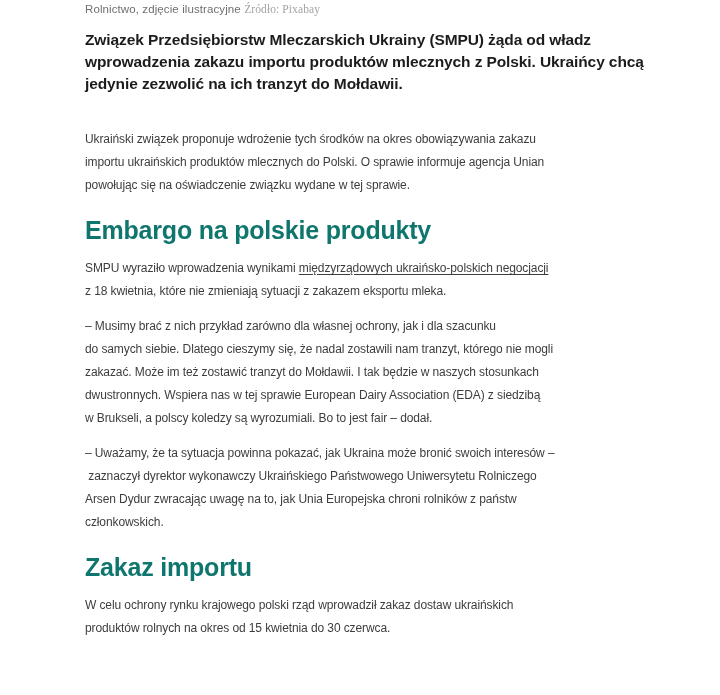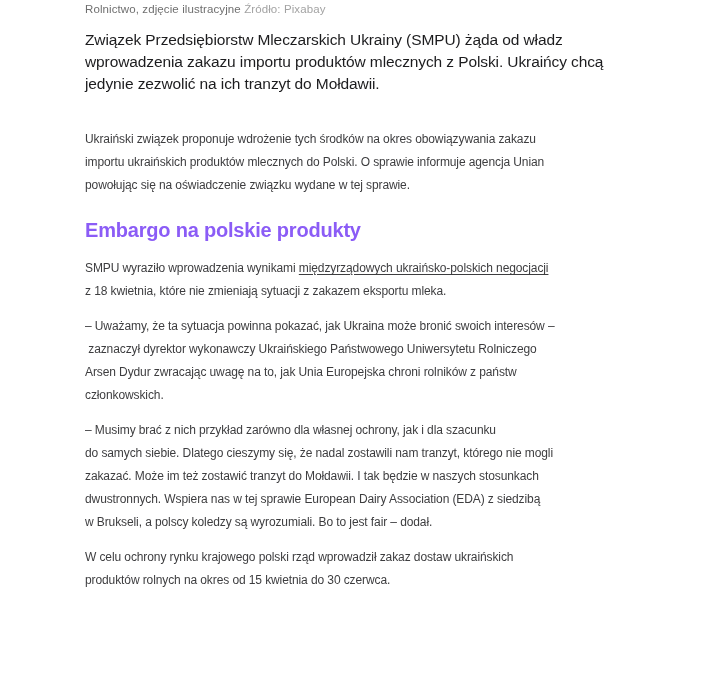--- a/index.html
+++ b/index.html
@@ -14,42 +14,42 @@
     padding: 2px 10px 0 85px;
     width: 720px;
   }
   .photo-caption {
     font-size: 11.5px;
     line-height: 14px;
     margin-bottom: 13px;
     letter-spacing: 0.1px;
   }
   .photo-caption .caption-label { color: #6f6f6f; }
-  .photo-caption .caption-source { color: #a3a3a3; }
+  .photo-caption .caption-source { color: #a3a3a3; font-family: Liberation Serif, serif; }
   .lead {
     font-size: 15.5px;
-    font-weight: 400;
+    font-weight: 700;
     color: #1c1c1e;
     line-height: 22px;
     letter-spacing: -0.1px;
     white-space: pre-line;
     margin-bottom: 33px;
   }
   .para {
     font-size: 12px;
     color: #3d3d3f;
     line-height: 23px;
     letter-spacing: -0.1px;
     white-space: pre-line;
     margin-bottom: 12px;
   }
   .section-heading {
-    font-size: 20px;
+    font-size: 25px;
     font-weight: 700;
-    color: #8b5cf6;
+    color: #0f766e;
     line-height: 28px;
     letter-spacing: -0.2px;
     margin-top: 19px;
     margin-bottom: 13px;
   }
   .inline-link {
     color: #3d3d3f;
     text-decoration: underline;
     text-underline-offset: 2px;
     cursor: pointer;
@@ -72,29 +72,30 @@
 
   <p class="para">Ukraiński związek proponuje wdrożenie tych środków na okres obowiązywania zakazu
 importu ukraińskich produktów mlecznych do Polski. O sprawie informuje agencja Unian
 powołując się na oświadczenie związku wydane w tej sprawie.</p>
 
   <h2 class="section-heading">Embargo na polskie produkty</h2>
 
   <p class="para"><span>SMPU wyraziło wprowadzenia wynikami </span><a class="inline-link">międzyrządowych ukraińsko-polskich negocjacji</a><span>
 z 18 kwietnia, które nie zmieniają sytuacji z zakazem eksportu mleka.</span></p>
 
-  <p class="para">– Uważamy, że ta sytuacja powinna pokazać, jak Ukraina może bronić swoich interesów –
-&nbsp;zaznaczył dyrektor wykonawczy Ukraińskiego Państwowego Uniwersytetu Rolniczego
-Arsen Dydur zwracając uwagę na to, jak Unia Europejska chroni rolników z państw
-członkowskich.</p>
-
   <p class="para">– Musimy brać z nich przykład zarówno dla własnej ochrony, jak i dla szacunku
 do samych siebie. Dlatego cieszymy się, że nadal zostawili nam tranzyt, którego nie mogli
 zakazać. Może im też zostawić tranzyt do Mołdawii. I tak będzie w naszych stosunkach
 dwustronnych. Wspiera nas w tej sprawie European Dairy Association (EDA) z siedzibą
 w Brukseli, a polscy koledzy są wyrozumiali. Bo to jest fair – dodał.</p>
 
+  <p class="para">– Uważamy, że ta sytuacja powinna pokazać, jak Ukraina może bronić swoich interesów –
+&nbsp;zaznaczył dyrektor wykonawczy Ukraińskiego Państwowego Uniwersytetu Rolniczego
+Arsen Dydur zwracając uwagę na to, jak Unia Europejska chroni rolników z państw
+członkowskich.</p>
 
+
+  <h2 class="section-heading">Zakaz importu</h2>
 
   <p class="para">W celu ochrony rynku krajowego polski rząd wprowadził zakaz dostaw ukraińskich
 produktów rolnych na okres od 15 kwietnia do 30 czerwca.</p>
 
 </div>
 
 </body></html>

